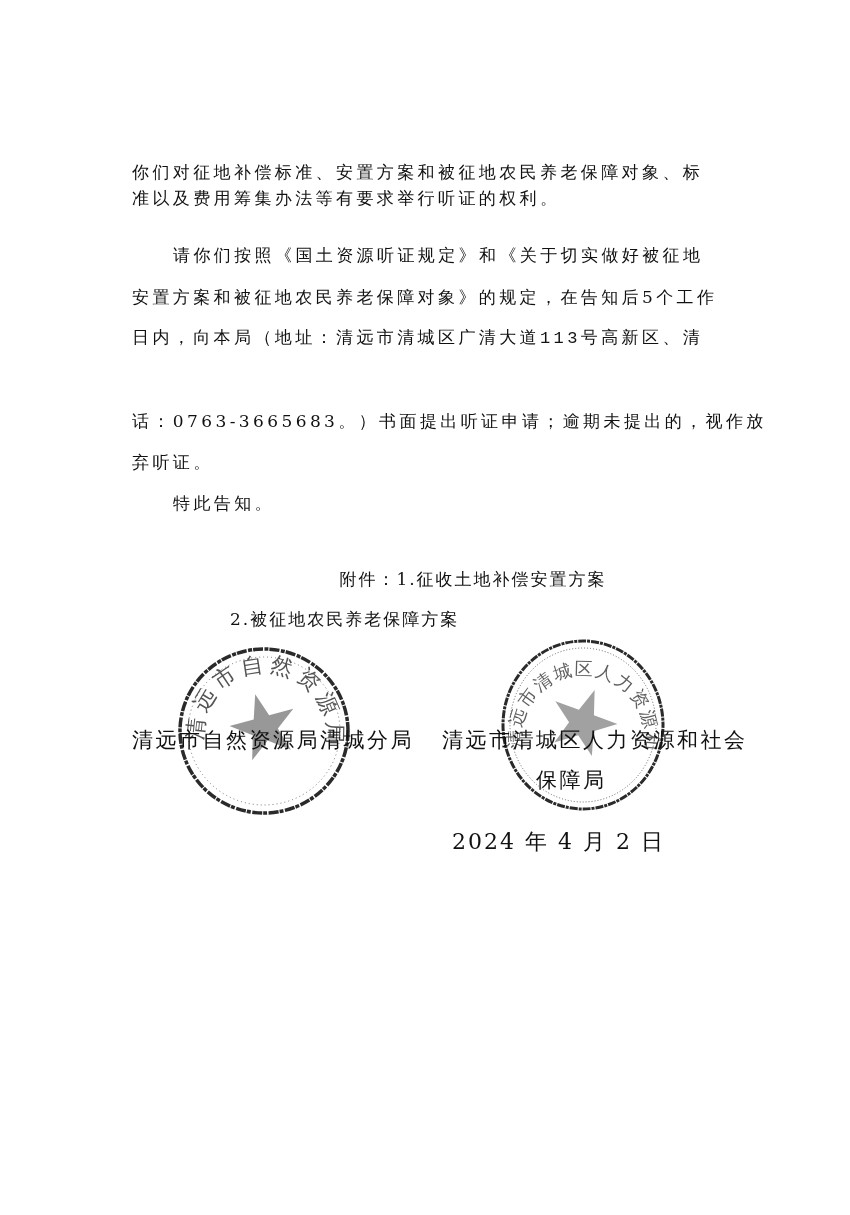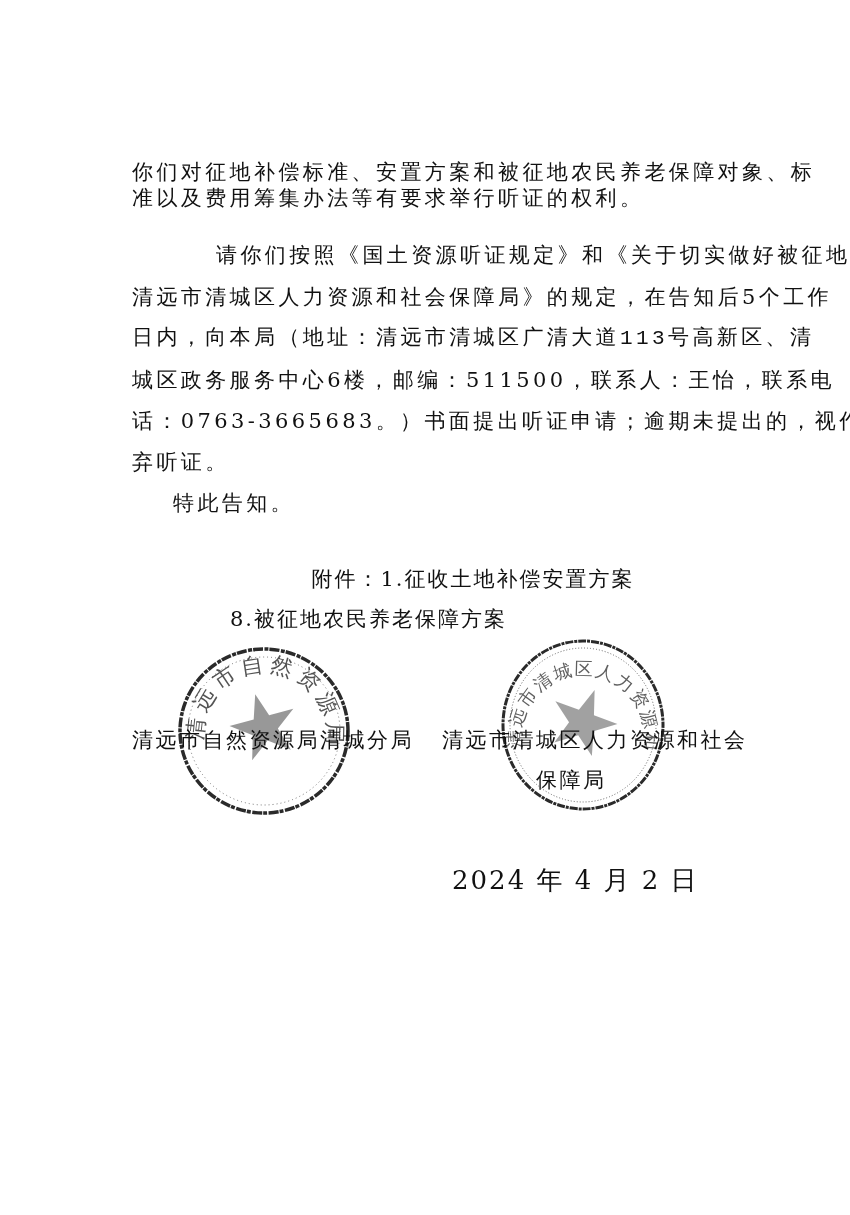--- a/index.html
+++ b/index.html
@@ -1,48 +1,47 @@
 <!DOCTYPE html>
 <html><head>
 <meta charset="utf-8">
 <style>
   html, body { margin: 0; padding: 0; background: #ffffff; }
   body { width: 850px; height: 1215px; position: relative; overflow: hidden;
          font-family: "DejaVu Serif", "Liberation Serif", serif; color: #111; }
   .page { position: absolute; left: 0; top: 0; width: 850px; height: 1215px; background: #fff; }
-  .line { position: absolute; left: 132px; width: 600px; font-size: 21px; line-height: 28px;
+  .line { position: absolute; left: 132px; width: 600px; font-size: 17px; line-height: 28px;
           letter-spacing: 3.4px; white-space: nowrap; }
   .indent { left: 173px; }
   .seal { position: absolute; }
   .seal svg { display: block; }
   .sig { position: absolute; font-size: 21px; line-height: 28px; letter-spacing: 2.5px; white-space: nowrap;
          font-family: "DejaVu Sans", "Liberation Sans", sans-serif; }
-  .date { position: absolute; left: 452px; top: 866px; font-size: 26px; line-height: 28px; letter-spacing: 2px; white-space: nowrap; }
+  .date { position: absolute; left: 452px; top: 828px; font-size: 22px; line-height: 28px; letter-spacing: 2px; white-space: nowrap; }
 </style>
 </head>
 <body>
 
 <div class="page">
 
   <div class="line" style="top:158px;">你们对征地补偿标准、安置方案和被征地农民养老保障对象、标</div>
   <div class="line" style="top:184px;">准以及费用筹集办法等有要求举行听证的权利。</div>
 
-  <div class="line indent" style="top:241px;margin-left:43px;">请你们按照《国土资源听证规定》和《关于切实做好被征地</div>
-  <div class="line" style="top:283px;">清远市清城区人力资源和社会保障局》的规定，在告知后5个工作</div>
+  <div class="line indent" style="top:241px;">请你们按照《国土资源听证规定》和《关于切实做好被征地</div>
+  <div class="line" style="top:283px;">安置方案和被征地农民养老保障对象》的规定，在告知后5个工作</div>
   <div class="line" style="top:325px;font-family:Liberation Mono, monospace;">日内，向本局（地址：清远市清城区广清大道113号高新区、清</div>
-  <div class="line" style="top:366px;">城区政务服务中心6楼，邮编：511500，联系人：王怡，联系电</div>
   <div class="line" style="top:407px;">话：0763-3665683。）书面提出听证申请；逾期未提出的，视作放</div>
   <div class="line" style="top:448px;">弃听证。</div>
 
   <div class="line indent" style="top:489px;">特此告知。</div>
 
   <div class="line indent" style="top:565px; letter-spacing:2px;text-align:center;">
     <span>附件：</span><span>1.征收土地补偿安置方案</span>
   </div>
-  <div class="line" style="top:605px; left:230px; letter-spacing:2px;">8.被征地农民养老保障方案</div>
+  <div class="line" style="top:605px; left:230px; letter-spacing:2px;">2.被征地农民养老保障方案</div>
 
   <div class="seal" style="left:176px; top:645px;">
     <svg width="176" height="172" viewBox="0 0 176 172">
       <defs>
         <path id="arcL" d="M 28 100 A 62 62 0 1 1 150 100"></path>
       </defs>
       <ellipse cx="88" cy="86" rx="84" ry="82" fill="none" stroke="#2a2a2a" stroke-width="3.5" stroke-dasharray="10 1.5 4 1"></ellipse>
       <ellipse cx="88" cy="86" rx="76" ry="74" fill="none" stroke="#555" stroke-width="0.8" stroke-dasharray="1 3"></ellipse>
       <polygon points="88,48 96,72 121,72 101,87 108,111 88,96 68,111 75,87 55,72 80,72" fill="#444" opacity="0.55" transform="rotate(-15 88 82)"></polygon>
       <text font-size="22" fill="#2a2a2a" opacity="0.8" font-family="DejaVu Serif, serif" letter-spacing="5">

